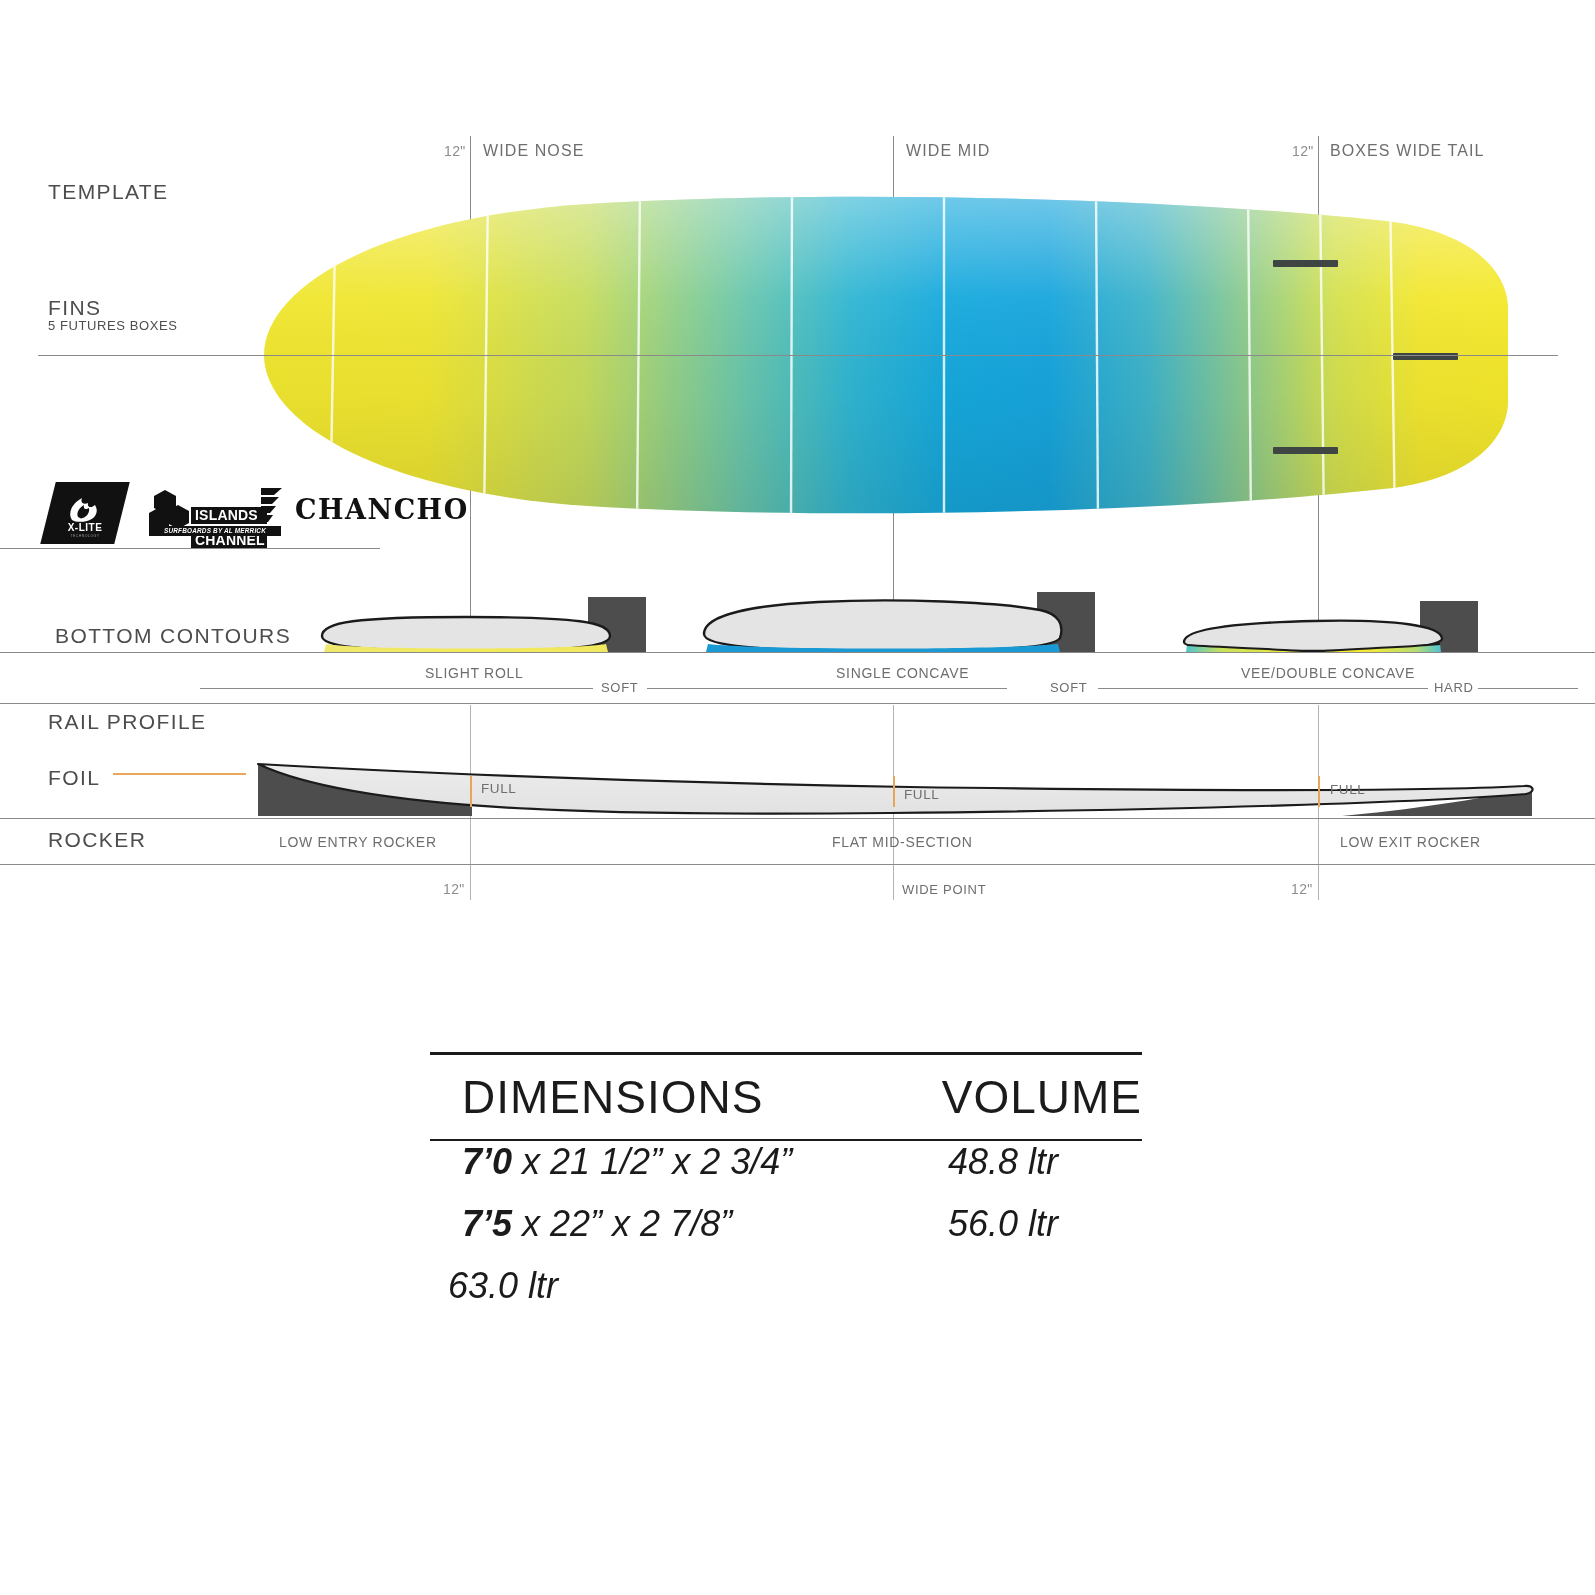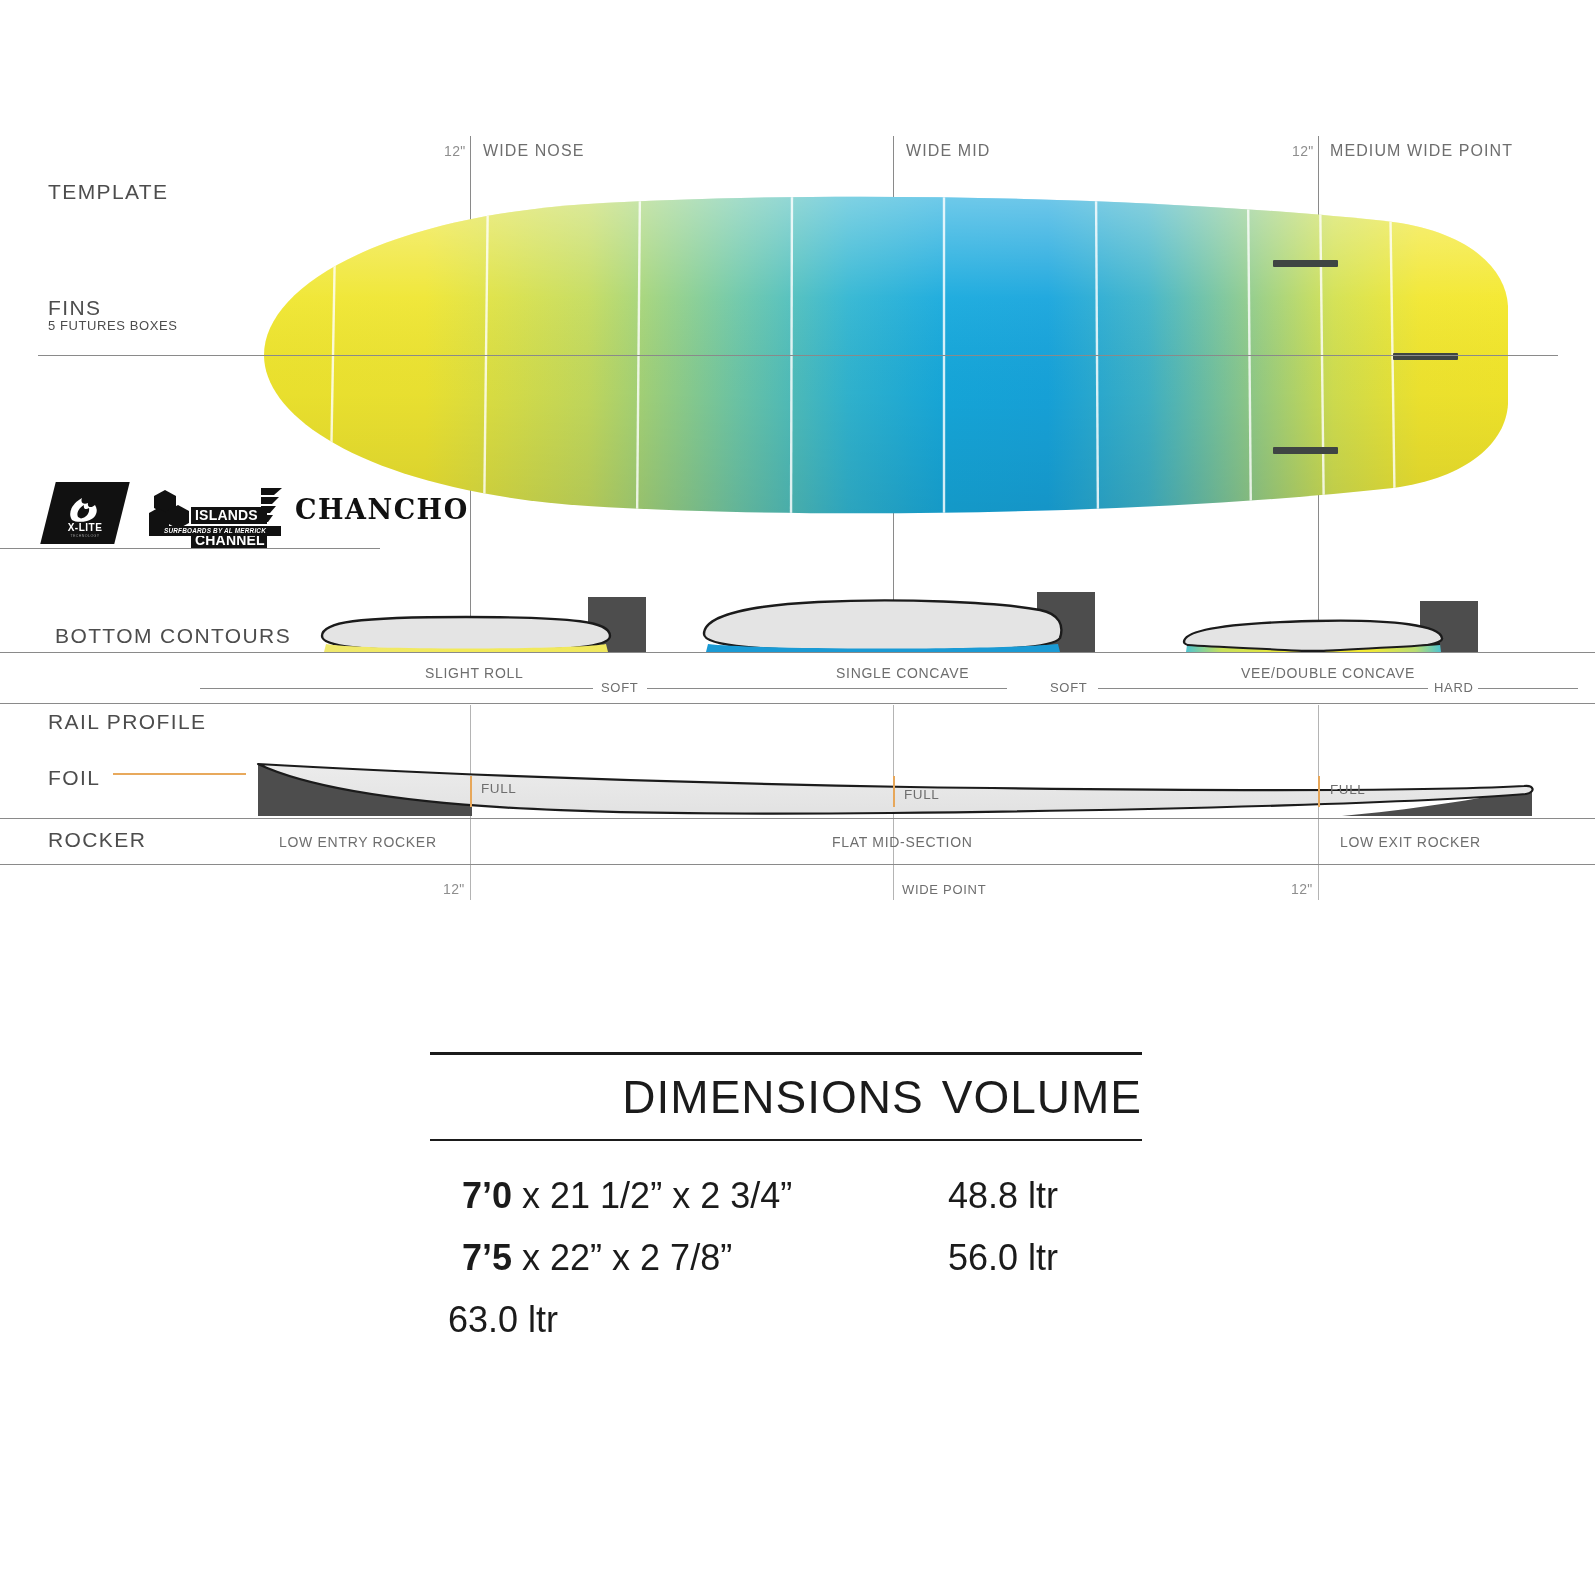--- a/index.html
+++ b/index.html
@@ -111,46 +111,46 @@
     position:absolute;font-size:13.5px;color:#6e6e6e;letter-spacing:.6px;
   }
   .foil-tick{position:absolute;width:1.6px;background:#e7a75a;}
   .foil-dash{position:absolute;height:2px;background:#e8a95c;}
 
   
   .table{position:absolute;left:430px;top:1052px;width:712px;}
   .tbl-rule{height:3px;background:#1b1b1b;width:100%;}
   .tbl-rule.thin{height:2px;}
   .tbl-head{
-    display:flex;align-items:center;height:84px;text-align:right;
+    display:flex;align-items:center;height:84px;
   }
   .th{
     font-size:46px;color:#1b1b1b;letter-spacing:1px;font-weight:400;
     font-family:"Liberation Sans",sans-serif;
   }
   .th-dim{width:500px;padding-left:32px;box-sizing:border-box;}
   .th-vol{padding-left:18px;}
-  .tbl-body{padding-top:34px;}
+  .tbl-body{font-style:italic;}
   .trow{display:flex;align-items:baseline;height:62px;}
   .td-dim{width:500px;padding-left:32px;box-sizing:border-box;font-size:36px;color:#1b1b1b;white-space:nowrap;}
   .td-dim b{font-weight:bold;}
   .td-vol{padding-left:18px;font-size:36px;color:#1b1b1b;white-space:nowrap;}
 </style>
 </head>
 <body>
 
 <div class="spec">
 
   <div class="rowlabel" style="left:48px;top:140px;margin-top:40px;">TEMPLATE</div>
 
   <div class="tick-label" style="left:444px;top:143px;">12"</div>
   <div class="zone-label" style="left:483px;top:142px;">WIDE NOSE</div>
   <div class="zone-label" style="left:906px;top:142px;">WIDE MID</div>
   <div class="tick-label" style="left:1292px;top:143px;">12"</div>
-  <div class="zone-label" style="left:1330px;top:142px;">MEDIUM WIDE POINT</div>
+  <div class="zone-label" style="left:1330px;top:142px;">BOXES WIDE TAIL</div>
 
   <div class="vline" style="left:470px;top:136px;height:506px;"></div>
   <div class="vline" style="left:893px;top:136px;height:506px;"></div>
   <div class="vline" style="left:1318px;top:136px;height:506px;"></div>
 
   <div class="rowlabel" style="left:48px;top:296px;">FINS</div>
   <div class="rowlabel sub" style="left:48px;top:318px;">5 FUTURES BOXES</div>
 
   <div class="boardwrap">
     <svg width="1258" height="318" viewBox="0 0 1258 318">

